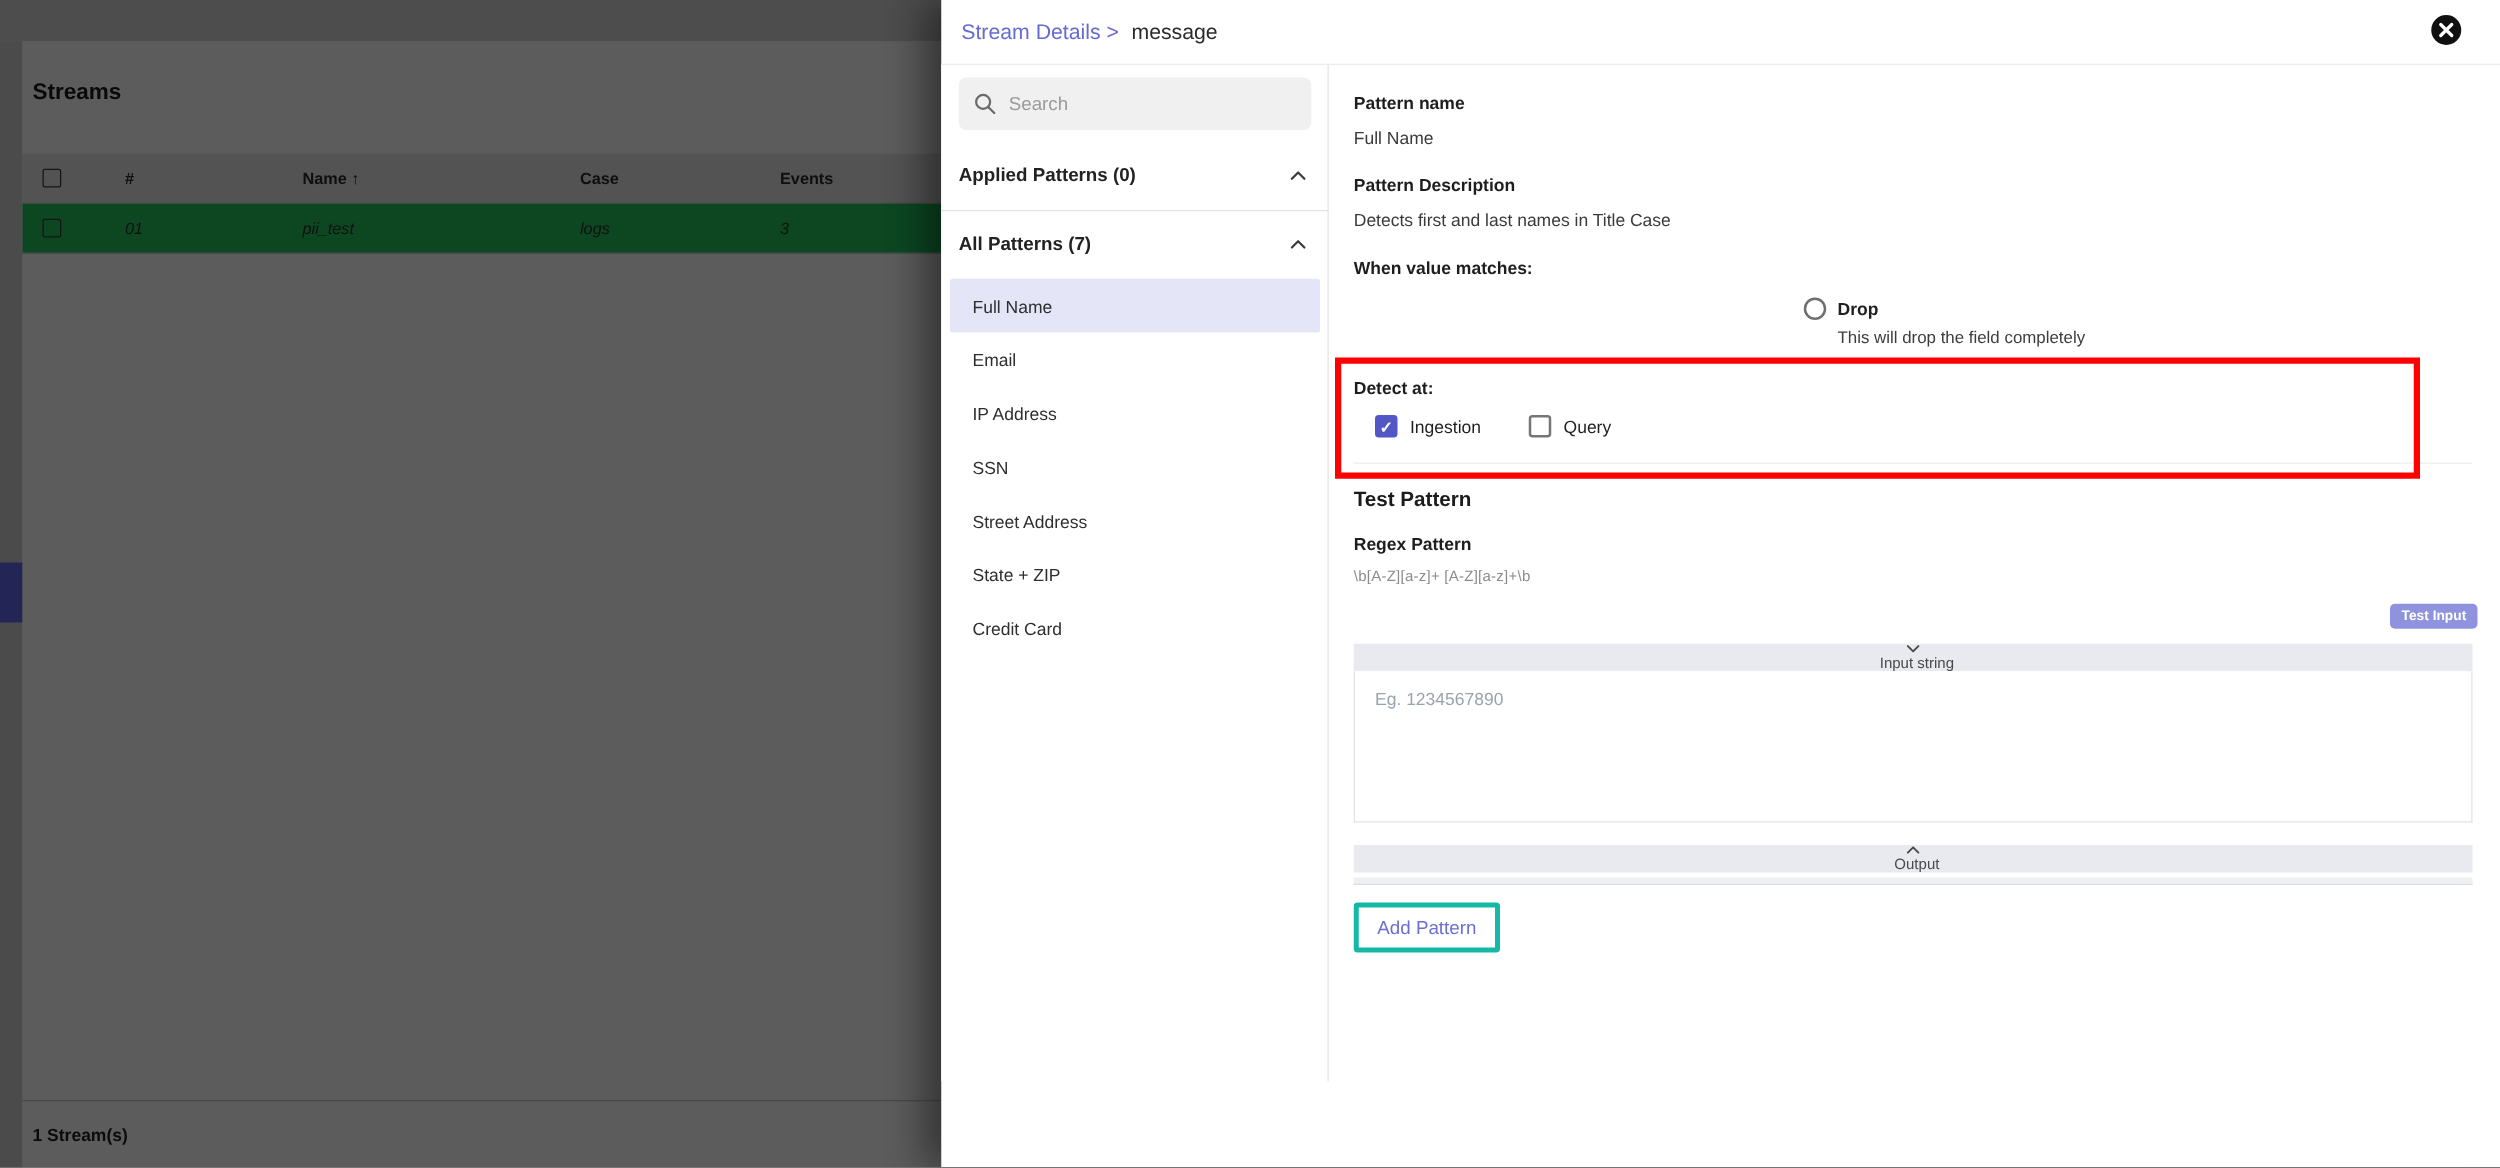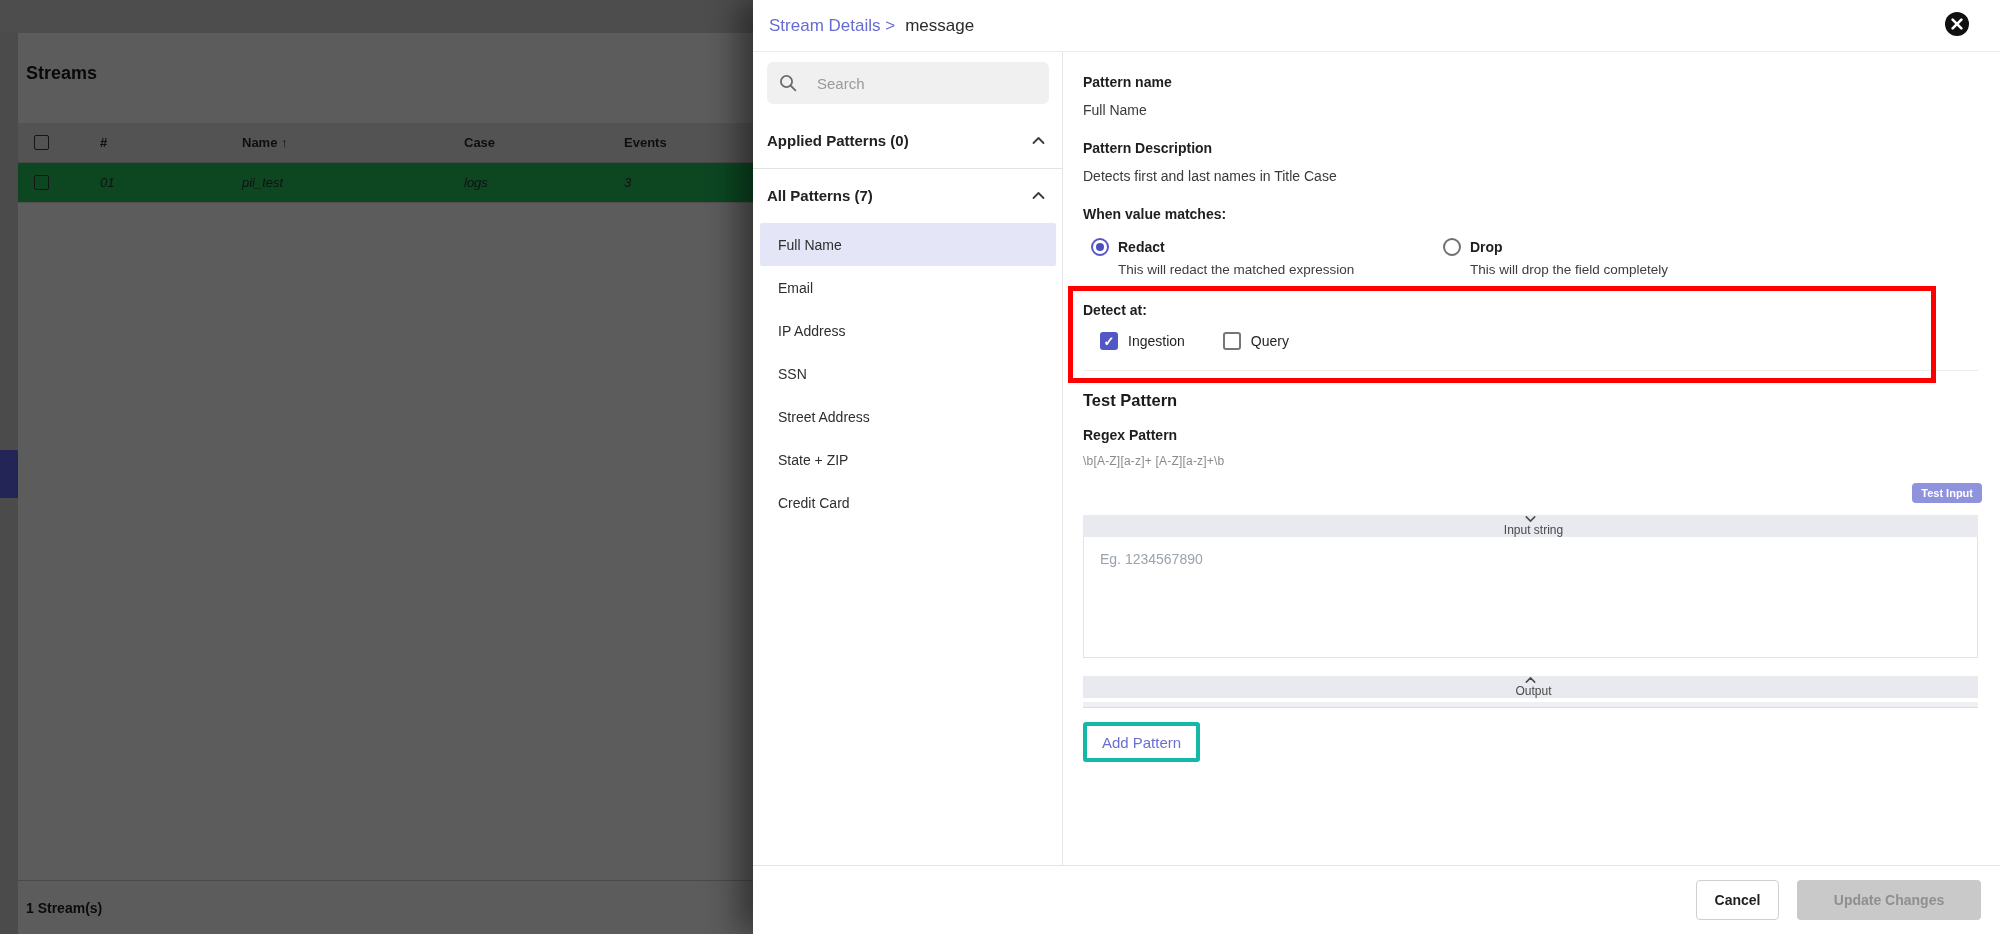--- a/index.html
+++ b/index.html
@@ -28,21 +28,21 @@
            box-shadow:-14px 0 30px rgba(0,0,0,0.45); }
   .modal-header { position:absolute; left:0; top:0; width:1247px; height:52px; border-bottom:1px solid #ebebeb;
                   display:flex; align-items:center; padding:0 16px; }
   .crumb-parent { color:#666bd1; font-size:17px; font-weight:500; }
   .crumb-current { color:#2b2b2b; font-size:17px; font-weight:500; margin-left:10px; }
   .close-btn { position:absolute; right:30px; top:11px; width:26px; height:26px; border:none; background:transparent; cursor:pointer; padding:0; }
 
   
   .panel-left { position:absolute; left:0; top:52px; width:310px; height:813px; border-right:1px solid #e5e5e5; background:#fff; }
   .search-box { position:absolute; left:14px; top:10px; width:282px; height:42px; background:#f0f0f0; border-radius:6px;
-                display:flex; align-items:center; padding:0 12px;justify-content:space-between; }
+                display:flex; align-items:center; padding:0 12px; }
   .search-box input { border:none; background:transparent; outline:none; margin-left:10px; font-size:15px; color:#333; width:220px;
                       font-family:"Liberation Sans", sans-serif; }
   .search-box input::placeholder { color:#9a9a9a; }
   .sec-head { position:absolute; left:0; width:310px; height:44px; display:flex; align-items:center; justify-content:space-between;
               padding:0 18px 0 14px; font-size:15px; font-weight:600; color:#222; cursor:pointer; }
   .sec-1 { top:66px; } .sec-2 { top:121px; }
   .panel-divider { position:absolute; left:0; top:116px; width:310px; height:0; border-top:1px solid #e2e2e2; }
   .pattern-list { position:absolute; left:0; top:171px; width:310px; }
   .pattern-item { height:43px; display:flex; align-items:center; padding-left:25px; font-size:14px; color:#2e2e2e; cursor:pointer; }
   .pattern-item.selected { background:#e4e6f7; margin:0 7px; padding-left:18px; border-radius:2px; }
@@ -196,27 +196,20 @@
       </div>
     </div>
 
     <div class="panel-right">
       <div class="lbl" style="top:22px">Pattern name</div>
       <div class="val" style="top:50px">Full Name</div>
       <div class="lbl" style="top:88px">Pattern Description</div>
       <div class="val" style="top:116px">Detects first and last names in Title Case</div>
       <div class="lbl" style="top:154px">When value matches:</div>
 
-      <div class="radio-opt" style="left:28px">
-        <div class="r-top">
-          <div class="radio on"></div>
-          <div class="r-label">Redact</div>
-        </div>
-        <div class="r-desc">This will redact the matched expression</div>
-      </div>
       <div class="radio-opt" style="left:380px">
         <div class="r-top">
           <div class="radio off"></div>
           <div class="r-label">Drop</div>
         </div>
         <div class="r-desc">This will drop the field completely</div>
       </div>
 
       <div class="lbl detect-label">Detect at:</div>
       <div class="check-row">
@@ -252,18 +245,14 @@
               <path d="M1.5 7 L6.5 2 L11.5 7" stroke="#4a4a4a" stroke-width="1.8" stroke-linecap="round" stroke-linejoin="round"></path>
             </svg>
         </span>
         <span>Output</span>
       </div>
       <div class="output-strip"></div>
 
       <button class="add-pattern">Add Pattern</button>
     </div>
 
-    <div class="modal-footer">
-      <button class="btn-cancel">Cancel</button>
-      <button class="btn-update" disabled="">Update Changes</button>
-    </div>
   </div>
 </div>
 
 </body></html>

